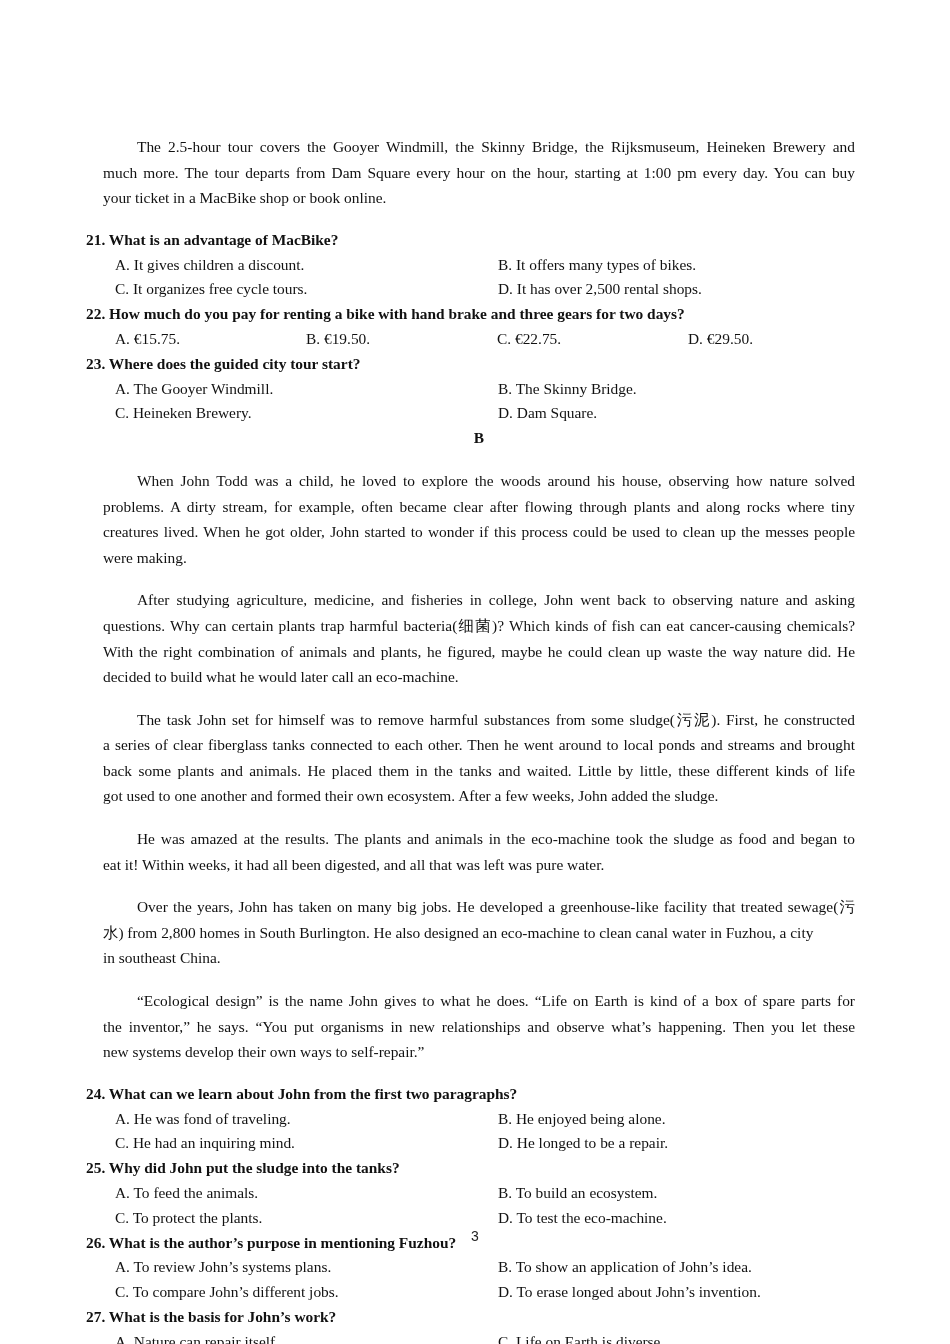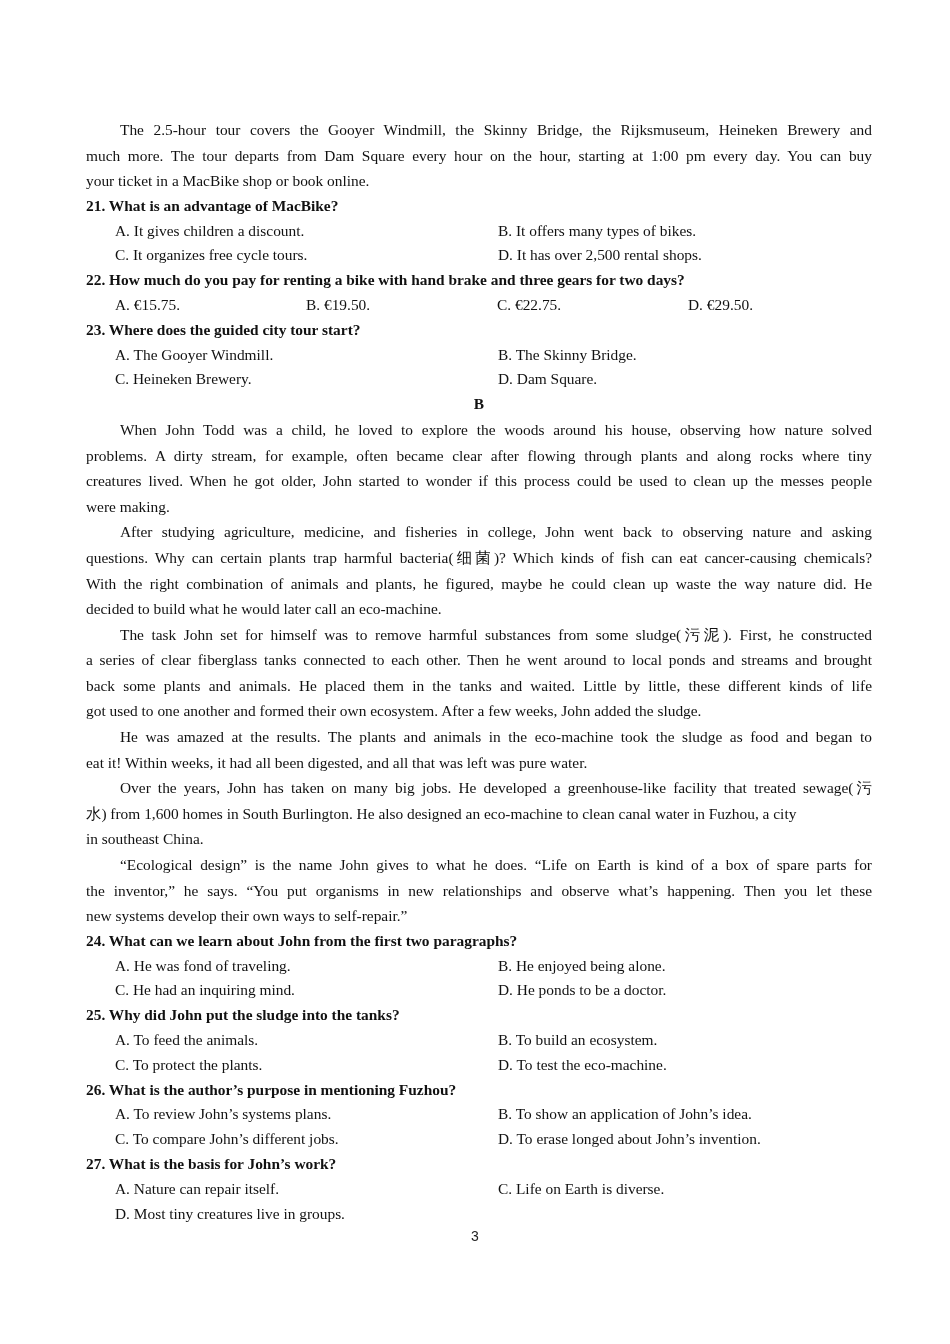--- a/index.html
+++ b/index.html
@@ -19,21 +19,21 @@
     .page {
       position: absolute;
       left: 86px;
       top: 117px;
       width: 786px;
     }
     .para {
       line-height: 25.6px;
       text-align: justify;
       text-indent: 34px;
-      margin: 0;
+      margin: 17px;
     }
     .para.lines-fixed { text-indent: 0; }
     .pl { display: block; white-space: nowrap; height: 25.6px; }
     .pl.first { padding-left: 34px; }
     .pl.just { text-align: justify; text-align-last: justify; }
     .question {
       height: 24.8px;
       line-height: 24.8px;
       white-space: nowrap;
       font-weight: bold;
@@ -132,37 +132,37 @@
     <span class="pl">got used to one another and formed their own ecosystem. After a few weeks, John added the sludge.</span>
   </div>
 
   <div class="para lines-fixed">
     <span class="pl first just">He was amazed at the results. The plants and animals in the eco-machine took the sludge as food and began to</span>
     <span class="pl">eat it! Within weeks, it had all been digested, and all that was left was pure water.</span>
   </div>
 
   <div class="para lines-fixed">
     <span class="pl first just">Over the years, John has taken on many big jobs. He developed a greenhouse-like facility that treated sewage(污</span>
-    <span class="pl">水) from 1,600 homes in South Burlington. He also designed an eco-machine to clean canal water in Fuzhou, a city</span>
+    <span class="pl">水) from 2,800 homes in South Burlington. He also designed an eco-machine to clean canal water in Fuzhou, a city</span>
     <span class="pl">in southeast China.</span>
   </div>
 
   <div class="para lines-fixed">
     <span class="pl first just">“Ecological design” is the name John gives to what he does. “Life on Earth is kind of a box of spare parts for</span>
     <span class="pl just">the inventor,” he says. “You put organisms in new relationships and observe what’s happening. Then you let these</span>
     <span class="pl">new systems develop their own ways to self-repair.”</span>
   </div>
 
   <div>
     <div class="question">24. What can we learn about John from the first two paragraphs?</div>
     <div class="options">
       <div class="opt">A. He was fond of traveling.</div>
       <div class="opt">B. He enjoyed being alone.</div>
       <div class="opt">C. He had an inquiring mind.</div>
-      <div class="opt">D. He ponds to be a doctor.</div>
+      <div class="opt">D. He longed to be a repair.</div>
     </div>
   </div>
 
   <div>
     <div class="question">25. Why did John put the sludge into the tanks?</div>
     <div class="options">
       <div class="opt">A. To feed the animals.</div>
       <div class="opt">B. To build an ecosystem.</div>
       <div class="opt">C. To protect the plants.</div>
       <div class="opt">D. To test the eco-machine.</div>

